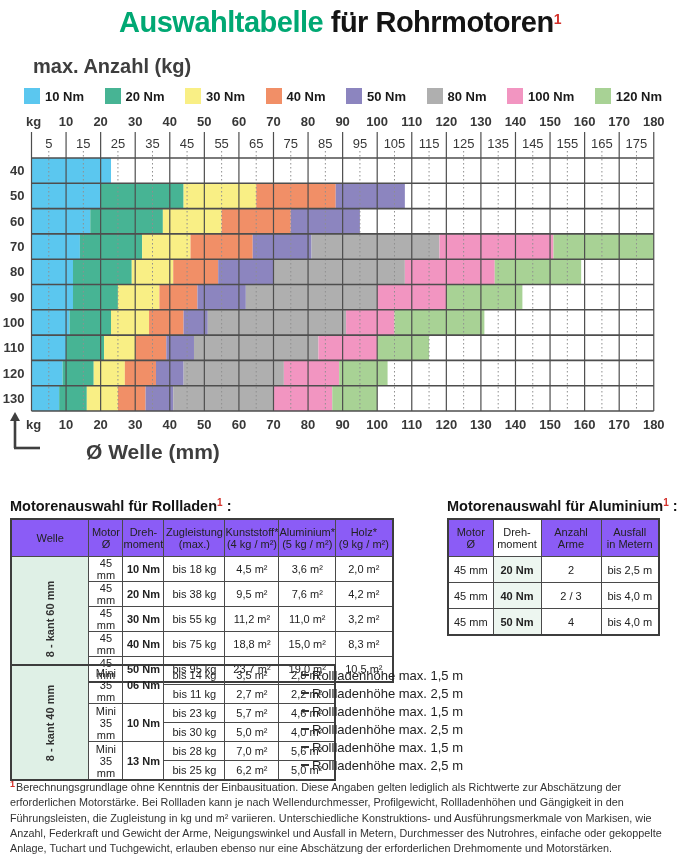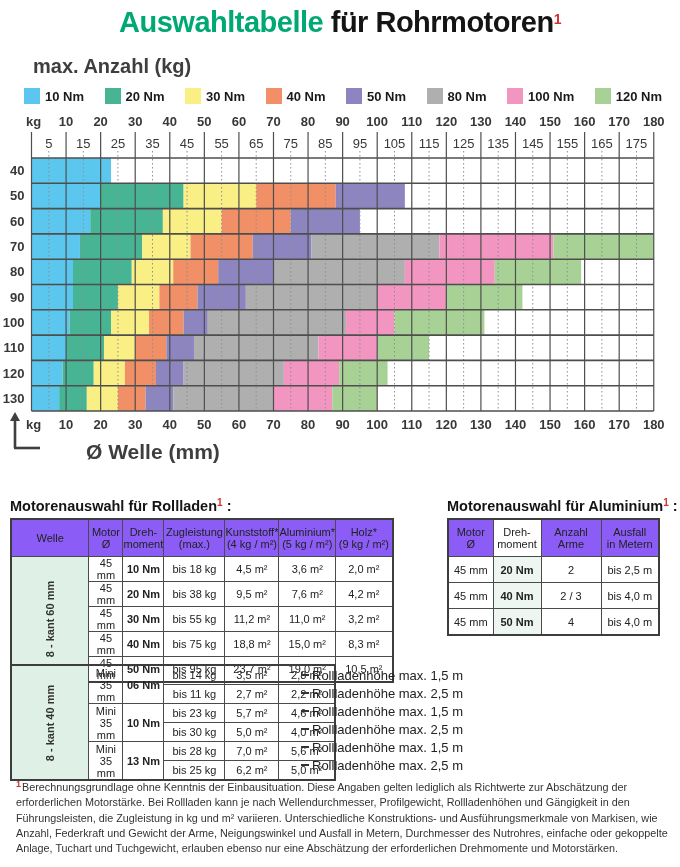--- a/index.html
+++ b/index.html
@@ -49,21 +49,21 @@
        font-size:11px;line-height:12px;text-align:center;}
   .two-line span{display:block;}
 
   
   .annots{position:absolute;left:301px;top:666px;}
   .annot-line{height:18px;display:flex;align-items:center;font-size:13px;color:#222;white-space:nowrap;}
   .dash{width:8px;height:2px;background:#333;margin-right:3px;flex:0 0 8px;}
 
   
   .footnote{position:absolute;left:10px;top:778px;width:662px;
-            font-size:10.8px;line-height:1.42;color:#333;text-align:left;margin-left:6px;}
+            font-size:10.8px;line-height:1.42;color:#333;text-align:left;}
   .footnote .sup-red{font-size:9px;vertical-align:4px;margin-right:1px;}
 </style>
 </head>
 <body>
 
 <div class="title"><span class="hl">Auswahltabelle</span><span> für Rohrmotoren</span><sup class="sup-red">1</sup></div>
 
 <div class="gewicht">max. Anzahl (kg)</div>
 <div class="legend" id="legend">
     <div class="legend-item">

